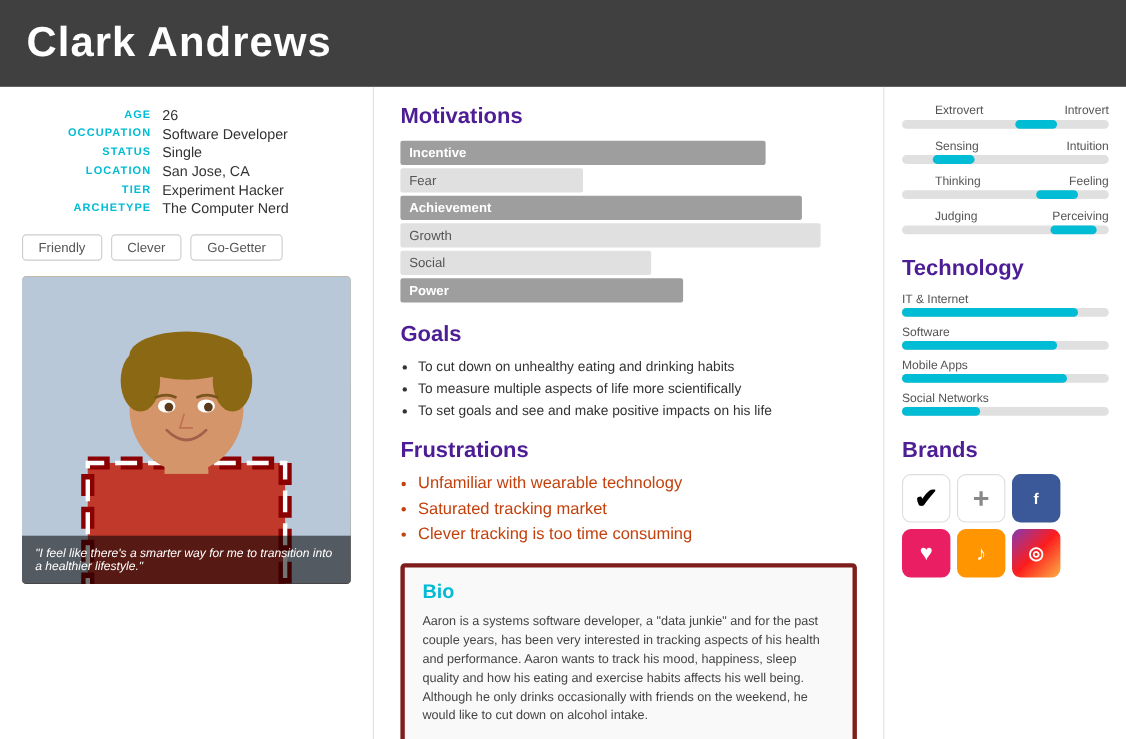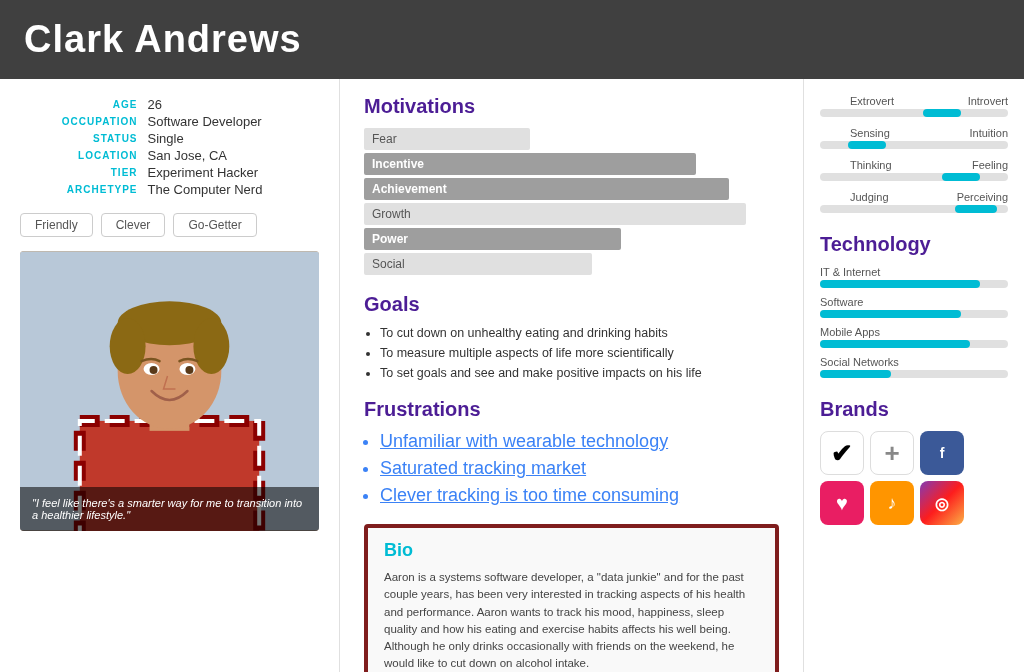--- a/index.html
+++ b/index.html
@@ -119,21 +119,21 @@
       color: #555;
       font-weight: normal;
     }
 
     .goals-section { margin-top: 18px; }
     .goals-section ul { padding-left: 16px; }
     .goals-section ul li { margin-bottom: 6px; color: #333; font-size: 12.5px; }
 
     .frustrations-section { margin-top: 18px; }
     .frustrations-section ul { padding-left: 16px; }
-    .frustrations-section ul li { margin-bottom: 6px; color: #3b82f6; font-size: 18px; text-decoration: underline; }
+    .frustrations-section ul li { margin-bottom: 6px; color: #c2410c; font-size: 15px; }
 
     .bio-section {
       margin-top: 18px;
       background: #f9f9f9;
       border: 4px solid #7f1d1d;
       border-radius: 4px;
       padding: 12px 16px;
     }
     .bio-section .bio-title {
       color: #00bcd4;
@@ -302,36 +302,36 @@
       </div>
       <div class="quote-overlay">"I feel like there's a smarter way for me to transition into a healthier lifestyle."</div>
     </div>
   </div>
 
   <div class="mid-col">
 
     <div class="section-title">Motivations</div>
     <div id="motivations-bars">
         <div>
+          <div class="motivation-bar active" style="width:80%">Incentive</div>
+        </div>
+        <div>
           <div class="motivation-bar inactive" style="width:40%">Fear</div>
         </div>
         <div>
-          <div class="motivation-bar active" style="width:80%">Incentive</div>
-        </div>
-        <div>
           <div class="motivation-bar active" style="width:88%">Achievement</div>
         </div>
         <div>
           <div class="motivation-bar inactive" style="width:92%">Growth</div>
         </div>
         <div>
+          <div class="motivation-bar inactive" style="width:55%">Social</div>
+        </div>
+        <div>
           <div class="motivation-bar active" style="width:62%">Power</div>
-        </div>
-        <div>
-          <div class="motivation-bar inactive" style="width:55%">Social</div>
         </div>
       </div>
 
     <div class="goals-section">
       <div class="section-title">Goals</div>
       <ul id="goals-list">
           <li>To cut down on unhealthy eating and drinking habits</li>
           <li>To measure multiple aspects of life more scientifically</li>
           <li>To set goals and see and make positive impacts on his life</li>
         </ul>

